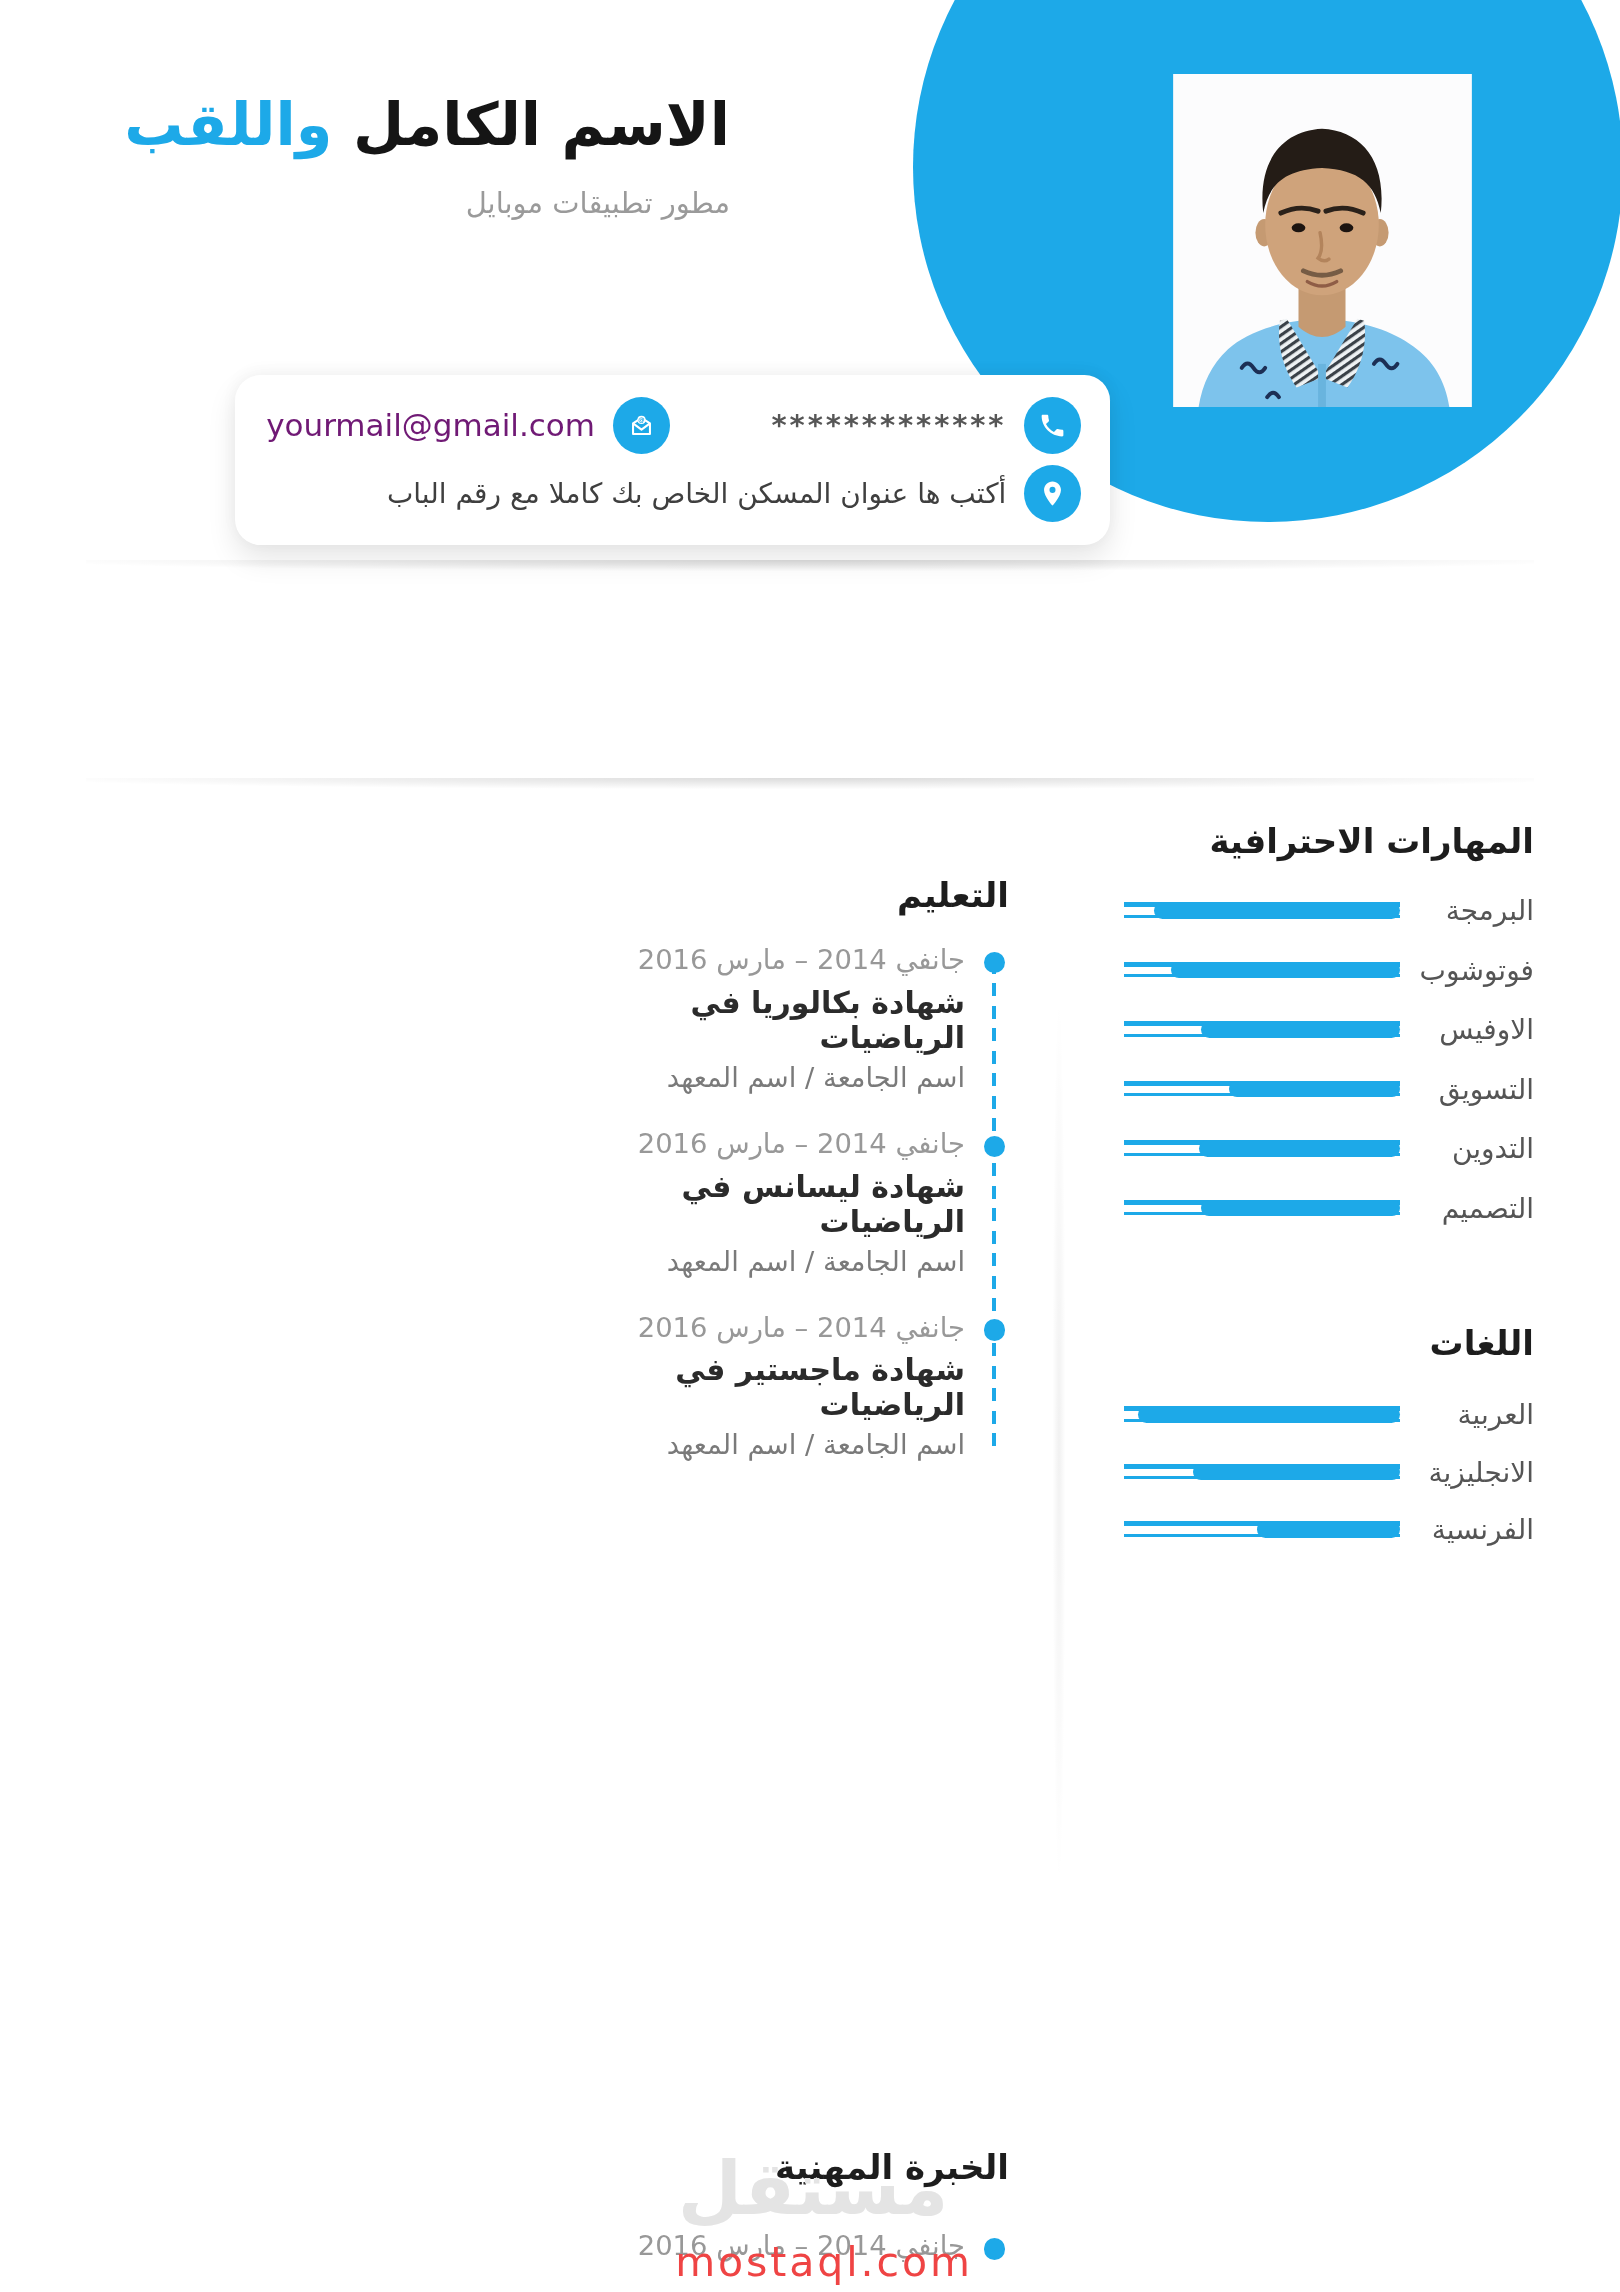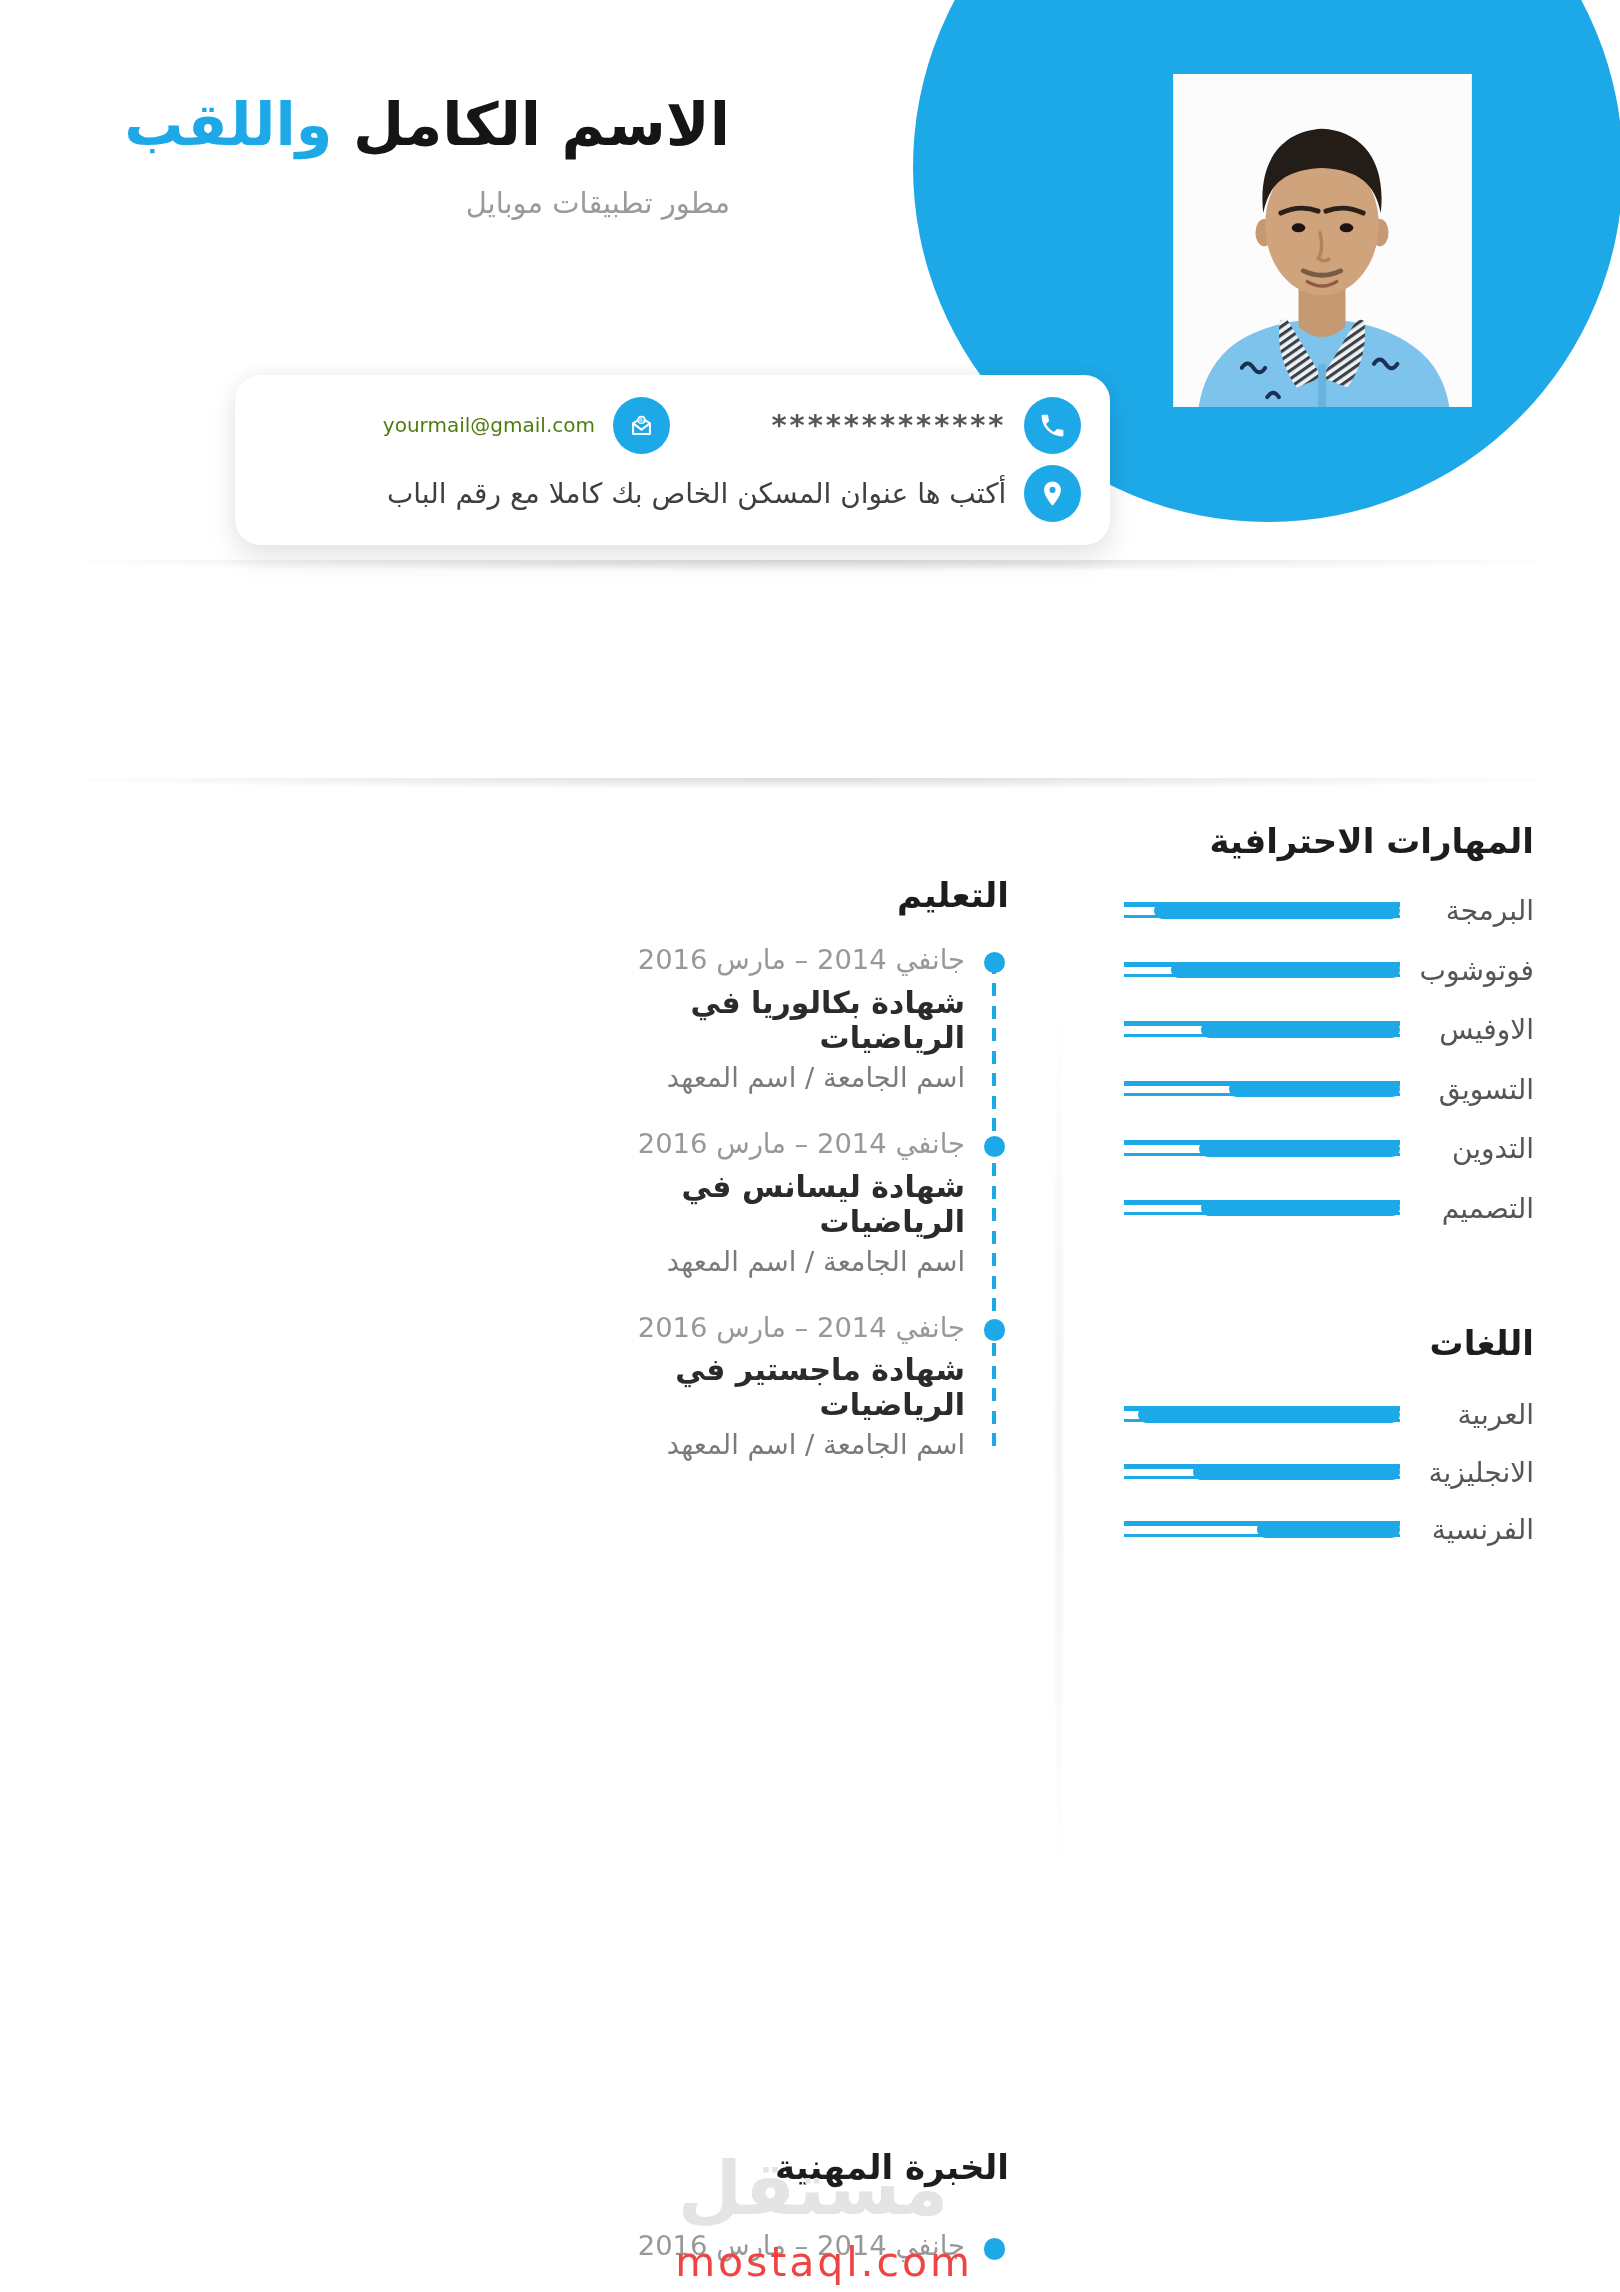--- a/index.html
+++ b/index.html
@@ -23,21 +23,21 @@
   .contact-card{ position:absolute; left:235px; top:375px; width:875px; height:170px; background:#fff; border-radius:25.5px;
                  box-shadow:0 13.7px 29px rgba(0,0,0,.10), 0 -3.9px 15.7px rgba(0,0,0,.04); padding:21.6px 29px; z-index:3; }
   .contact-row{ display:flex; align-items:center; gap:102px; }
   .contact-row + .contact-row{ margin-top:11.8px; }
   .contact-item{ display:flex; align-items:center; gap:17.6px; }
   .cicon{ flex:0 0 57px; width:57px; height:57px; border-radius:50%; background:var(--accent);
           display:flex; align-items:center; justify-content:center; }
   .cicon svg{ width:29px; height:29px; }
   .ctext{ color:#565656; }
   .phone-value{ font-size:29px; font-weight:bold; letter-spacing:2.9px; color:#565656; }
-  .email-value{ font-size:20px; color:#4d7c0f; direction:ltr; }
+  .email-value{ font-size:31px; color:#701a75; direction:ltr; }
   .address-value{ font-size:28px; color:#3f3f3f; }
 
   
   .sep{ position:absolute; left:86px; width:1448px; height:12.7px;
         background:radial-gradient(ellipse 62% 100% at 50% 0%, rgba(0,0,0,.14), rgba(0,0,0,0) 88%); }
   .sep1{ top:560px; } .sep2{ top:778px; }
   .vsep{ position:absolute; left:1051px; top:843px; width:15.7px; height:1196px;
          background:radial-gradient(ellipse 55% 50% at 50% 50%, rgba(0,0,0,.055), rgba(0,0,0,0) 75%); }
 
   

